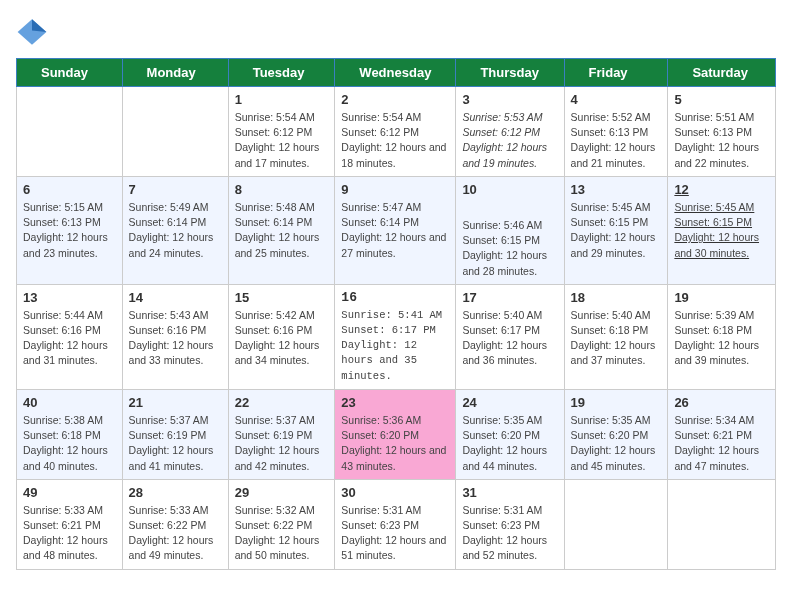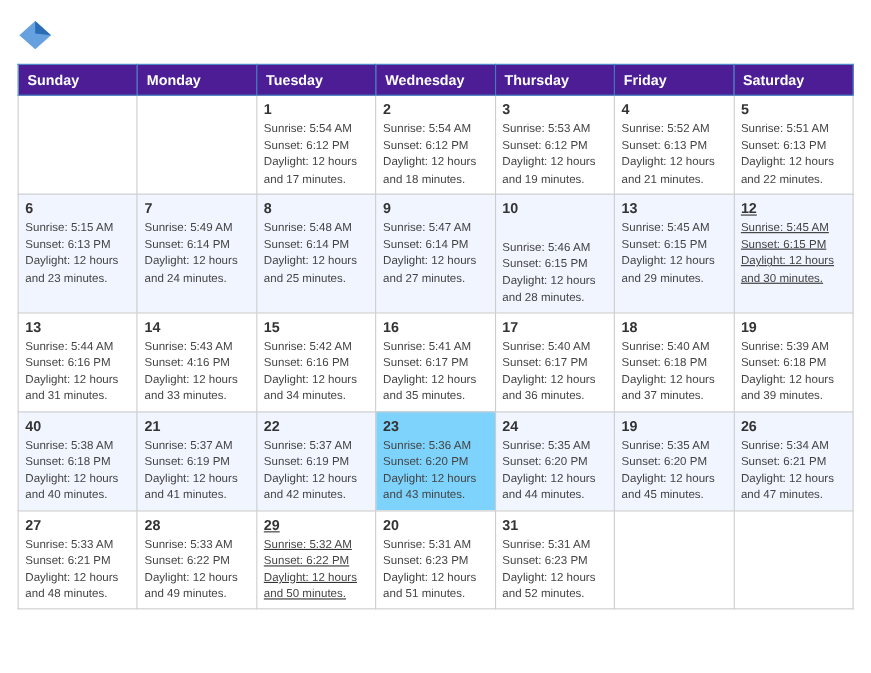--- a/index.html
+++ b/index.html
@@ -52,25 +52,25 @@
     .location {
       font-size: 15px;
       color: #555;
     }
     .calendar {
       width: 100%;
       border-collapse: collapse;
       border: 1px solid #ccc;
     }
     .calendar th {
-      background-color: #4c1d95;
+      background-color: #15803d;
       color: #fff;
       font-size: 13px;
       font-weight: bold;
-      padding: 6px 8px;
+      padding: 6px 24px;
       text-align: left;
       border: 1px solid #3a7fc1;
     }
     .calendar td {
       border: 1px solid #ccc;
       vertical-align: top;
       padding: 5px 6px;
       width: calc(100% / 7);
       font-size: 11px;
       color: #333;
@@ -141,21 +141,21 @@
 Daylight: 12 hours and 17 minutes.</div>
         </td>
         <td style="background-color: rgb(255, 255, 255);">
           <span class="day-number">2</span>
           <div class="day-info" style="white-space: pre-line;">Sunrise: 5:54 AM
 Sunset: 6:12 PM
 Daylight: 12 hours and 18 minutes.</div>
         </td>
         <td style="background-color: rgb(255, 255, 255);">
           <span class="day-number">3</span>
-          <div class="day-info" style="white-space: pre-line;">Sunrise: 5:53 AM
+          <div class="day-info" style="white-space: pre-line; font-style: italic;">Sunrise: 5:53 AM
 Sunset: 6:12 PM
 Daylight: 12 hours and 19 minutes.</div>
         </td>
         <td style="background-color: rgb(255, 255, 255);">
           <span class="day-number">4</span>
           <div class="day-info" style="white-space: pre-line;">Sunrise: 5:52 AM
 Sunset: 6:13 PM
 Daylight: 12 hours and 21 minutes.</div>
         </td>
         <td style="background-color: rgb(255, 255, 255);">
@@ -212,30 +212,30 @@
       <tr>
         <td style="background-color: rgb(255, 255, 255);">
           <span class="day-number">13</span>
           <div class="day-info" style="white-space: pre-line;">Sunrise: 5:44 AM
 Sunset: 6:16 PM
 Daylight: 12 hours and 31 minutes.</div>
         </td>
         <td style="background-color: rgb(255, 255, 255);">
           <span class="day-number">14</span>
           <div class="day-info" style="white-space: pre-line;">Sunrise: 5:43 AM
-Sunset: 4:16 PM
+Sunset: 6:16 PM
 Daylight: 12 hours and 33 minutes.</div>
         </td>
         <td style="background-color: rgb(255, 255, 255);">
           <span class="day-number">15</span>
           <div class="day-info" style="white-space: pre-line;">Sunrise: 5:42 AM
 Sunset: 6:16 PM
 Daylight: 12 hours and 34 minutes.</div>
         </td>
-        <td style="background-color: rgb(255, 255, 255);">
+        <td style="background-color: rgb(255, 255, 255); font-family: Liberation Mono, monospace;">
           <span class="day-number">16</span>
           <div class="day-info" style="white-space: pre-line;">Sunrise: 5:41 AM
 Sunset: 6:17 PM
 Daylight: 12 hours and 35 minutes.</div>
         </td>
         <td style="background-color: rgb(255, 255, 255);">
           <span class="day-number">17</span>
           <div class="day-info" style="white-space: pre-line;">Sunrise: 5:40 AM
 Sunset: 6:17 PM
 Daylight: 12 hours and 36 minutes.</div>
@@ -265,21 +265,21 @@
           <div class="day-info" style="white-space: pre-line;">Sunrise: 5:37 AM
 Sunset: 6:19 PM
 Daylight: 12 hours and 41 minutes.</div>
         </td>
         <td style="background-color: rgb(240, 245, 255);">
           <span class="day-number">22</span>
           <div class="day-info" style="white-space: pre-line;">Sunrise: 5:37 AM
 Sunset: 6:19 PM
 Daylight: 12 hours and 42 minutes.</div>
         </td>
-        <td style="background-color: #7dd3fc;">
+        <td style="background-color: #f9a8d4;">
           <span class="day-number">23</span>
           <div class="day-info" style="white-space: pre-line;">Sunrise: 5:36 AM
 Sunset: 6:20 PM
 Daylight: 12 hours and 43 minutes.</div>
         </td>
         <td style="background-color: rgb(240, 245, 255);">
           <span class="day-number">24</span>
           <div class="day-info" style="white-space: pre-line;">Sunrise: 5:35 AM
 Sunset: 6:20 PM
 Daylight: 12 hours and 44 minutes.</div>
@@ -292,39 +292,39 @@
         </td>
         <td style="background-color: rgb(240, 245, 255);">
           <span class="day-number">26</span>
           <div class="day-info" style="white-space: pre-line;">Sunrise: 5:34 AM
 Sunset: 6:21 PM
 Daylight: 12 hours and 47 minutes.</div>
         </td>
       </tr>
       <tr>
         <td style="background-color: rgb(255, 255, 255);">
-          <span class="day-number">27</span>
+          <span class="day-number">49</span>
           <div class="day-info" style="white-space: pre-line;">Sunrise: 5:33 AM
 Sunset: 6:21 PM
 Daylight: 12 hours and 48 minutes.</div>
         </td>
         <td style="background-color: rgb(255, 255, 255);">
           <span class="day-number">28</span>
           <div class="day-info" style="white-space: pre-line;">Sunrise: 5:33 AM
 Sunset: 6:22 PM
 Daylight: 12 hours and 49 minutes.</div>
         </td>
-        <td style="background-color: rgb(255, 255, 255); text-decoration: underline;">
+        <td style="background-color: rgb(255, 255, 255);">
           <span class="day-number">29</span>
           <div class="day-info" style="white-space: pre-line;">Sunrise: 5:32 AM
 Sunset: 6:22 PM
 Daylight: 12 hours and 50 minutes.</div>
         </td>
         <td style="background-color: rgb(255, 255, 255);">
-          <span class="day-number">20</span>
+          <span class="day-number">30</span>
           <div class="day-info" style="white-space: pre-line;">Sunrise: 5:31 AM
 Sunset: 6:23 PM
 Daylight: 12 hours and 51 minutes.</div>
         </td>
         <td style="background-color: rgb(255, 255, 255);">
           <span class="day-number">31</span>
           <div class="day-info" style="white-space: pre-line;">Sunrise: 5:31 AM
 Sunset: 6:23 PM
 Daylight: 12 hours and 52 minutes.</div>
         </td>

